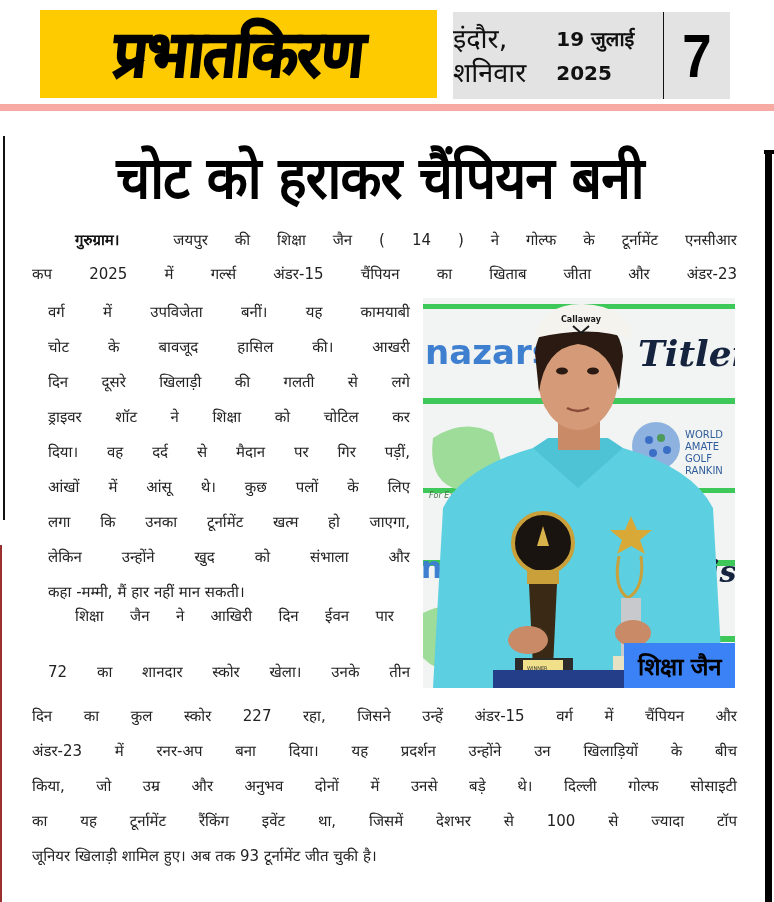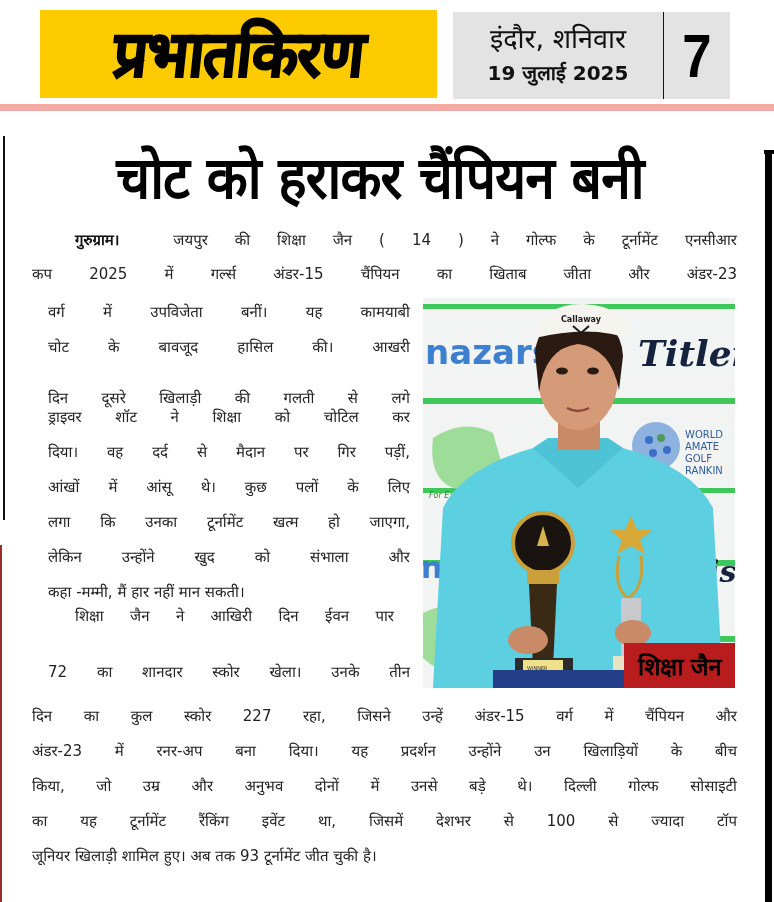--- a/index.html
+++ b/index.html
@@ -45,21 +45,21 @@
       position: absolute;
       left: 453px; top: 12px;
       width: 277px; height: 87px;
       background: #e3e3e3;
     }
     .dateline-left {
       position: absolute;
       left: 0; top: 0;
       width: 210px; height: 87px;
       display: flex;
-      flex-direction: column;
+      flex-direction: row;
       align-items: center;
       justify-content: center;
     }
     .dateline-city {
       font-family: "DejaVu Sans", sans-serif;
       font-size: 27px;
       color: #111;
       line-height: 34px;
     }
     .dateline-date {
@@ -173,21 +173,21 @@
       left: 423px; top: 298px;
       width: 312px; height: 390px;
       overflow: hidden;
       background: #f3f6f4;
     }
     .photo svg { display: block; }
     .photo-caption {
       position: absolute;
       left: 624px; top: 643px;
       width: 111px; height: 45px;
-      background: #b91c1c;
+      background: #3b82f6;
       display: flex;
       align-items: center;
       justify-content: center;
       font-family: "DejaVu Sans", sans-serif;
       font-weight: bold;
       font-size: 24px;
       color: #000;
       letter-spacing: -0.5px;
     }
   </style>
@@ -218,21 +218,21 @@
 
 <div>
 
   <div class="body-line full-line" style="top:224px; left:75px; width:662px;">
     <span class="dateline-lead">गुरुग्राम।</span>&nbsp; <span>जयपुर की  शिक्षा जैन ( 14 ) ने गोल्फ के टूर्नामेंट एनसीआर</span>
   </div>
   <div class="body-line full-line" style="top:258px; left:32px; width:705px;">कप 2025 में  गर्ल्स अंडर-15 चैंपियन का खिताब जीता और अंडर-23</div>
 
   <div class="body-line narrow-line" style="top:296px;">वर्ग में उपविजेता बनीं। यह कामयाबी</div>
   <div class="body-line narrow-line" style="top:331px;">चोट के बावजूद हासिल की। आखरी</div>
-  <div class="body-line narrow-line" style="top:366px;margin-top:16px;">दिन दूसरे खिलाड़ी की गलती से लगे</div>
+  <div class="body-line narrow-line" style="top:366px;">दिन दूसरे खिलाड़ी की गलती से लगे</div>
   <div class="body-line narrow-line" style="top:401px;">ड्राइवर शॉट ने शिक्षा को चोटिल कर</div>
   <div class="body-line narrow-line" style="top:436px;">दिया।  वह दर्द से मैदान पर गिर पड़ीं,</div>
   <div class="body-line narrow-line" style="top:471px;">आंखों में आंसू थे। कुछ पलों के लिए</div>
   <div class="body-line narrow-line" style="top:506px;">लगा कि उनका टूर्नामेंट खत्म हो जाएगा,</div>
   <div class="body-line narrow-line" style="top:541px;">लेकिन उन्होंने खुद को संभाला और</div>
   <div class="body-line narrow-line no-justify" style="top:576px;">कहा -मम्मी, मैं हार नहीं मान सकती।</div>
   <div class="body-line narrow-line" style="top:600px; left:75px; width:319px;">शिक्षा जैन ने आखिरी दिन ईवन पार</div>
   <div class="body-line narrow-line" style="top:656px;">72 का शानदार स्कोर खेला। उनके तीन</div>
 
   <div class="body-line full-line" style="top:700px; left:32px; width:705px;">दिन का कुल स्कोर 227 रहा, जिसने उन्हें अंडर-15 वर्ग में चैंपियन और</div>

